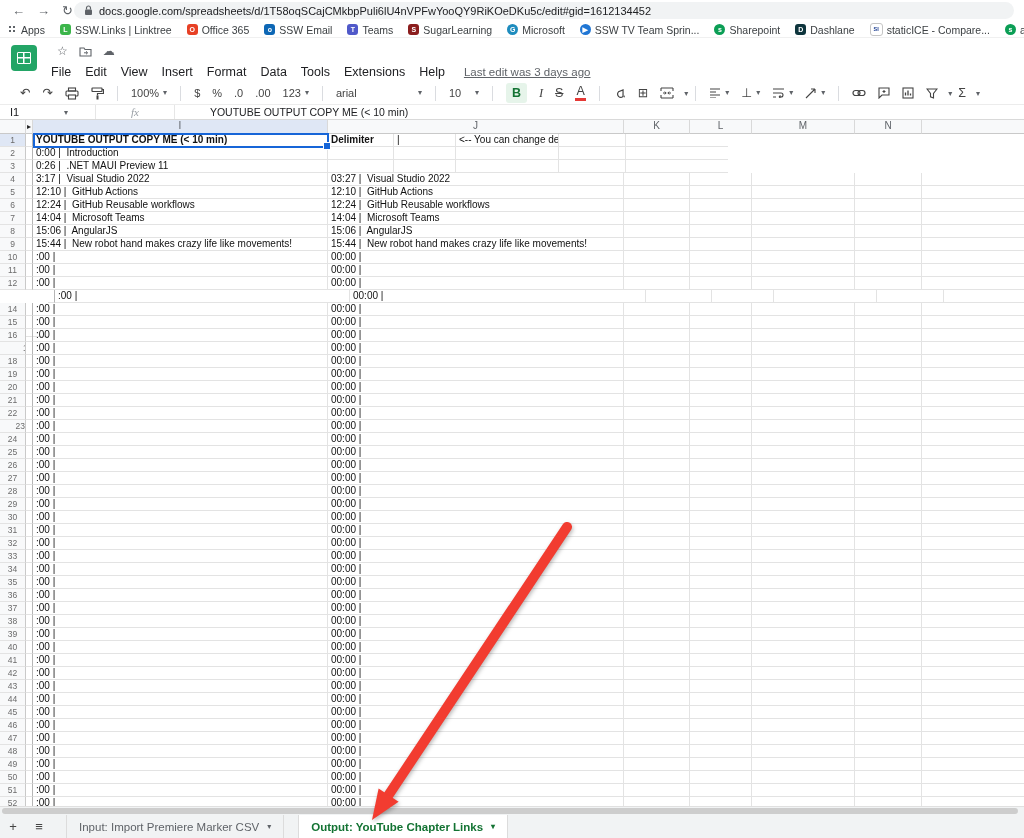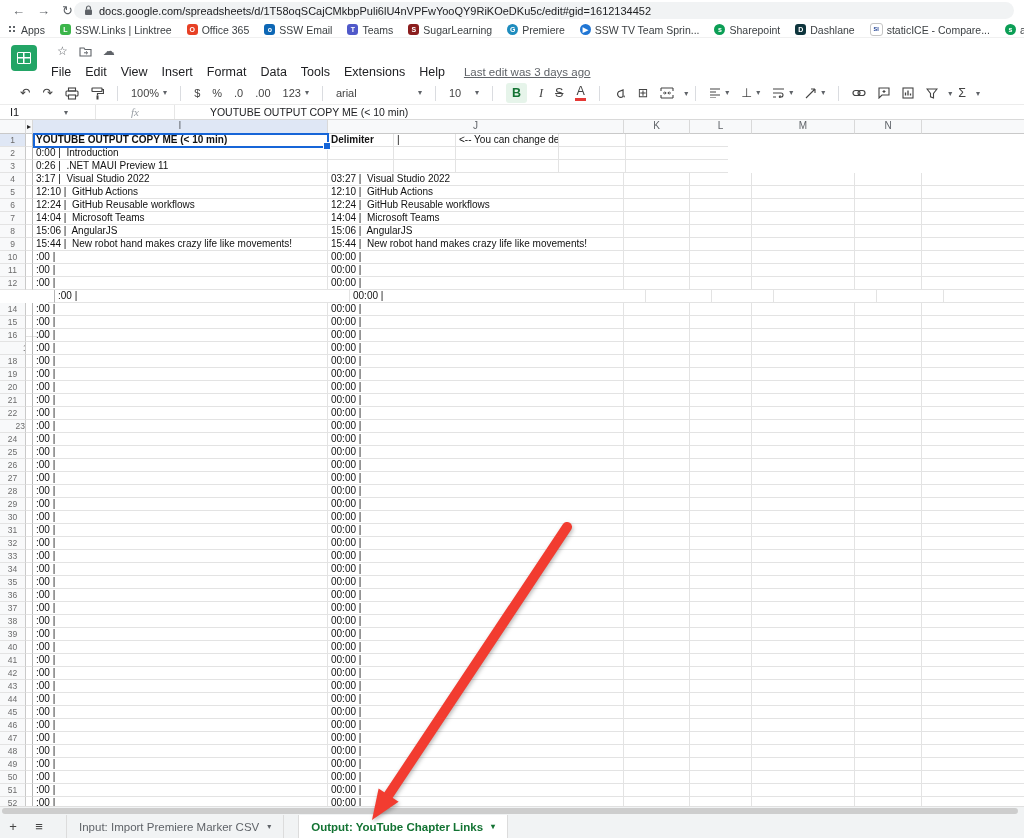--- a/index.html
+++ b/index.html
@@ -140,21 +140,21 @@
       <span class="bm">
         <span class="fav" style="background: rgb(80, 89, 201);">T</span>
         <span class="bm-label">Teams</span>
       </span>
       <span class="bm">
         <span class="fav" style="background: rgb(139, 29, 29);">S</span>
         <span class="bm-label">SugarLearning</span>
       </span>
       <span class="bm">
         <span class="fav round" style="background: rgb(30, 140, 190);">G</span>
-        <span class="bm-label">Premiere</span>
+        <span class="bm-label">Microsoft</span>
       </span>
       <span class="bm">
         <span class="fav round" style="background: rgb(32, 118, 212);">▶</span>
         <span class="bm-label">SSW TV Team Sprin...</span>
       </span>
       <span class="bm">
         <span class="fav round" style="background: rgb(11, 158, 85);">s</span>
         <span class="bm-label">Sharepoint</span>
       </span>
       <span class="bm">

